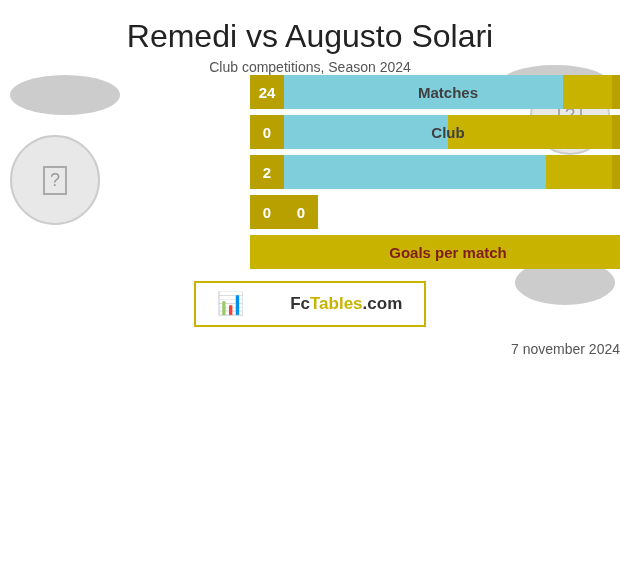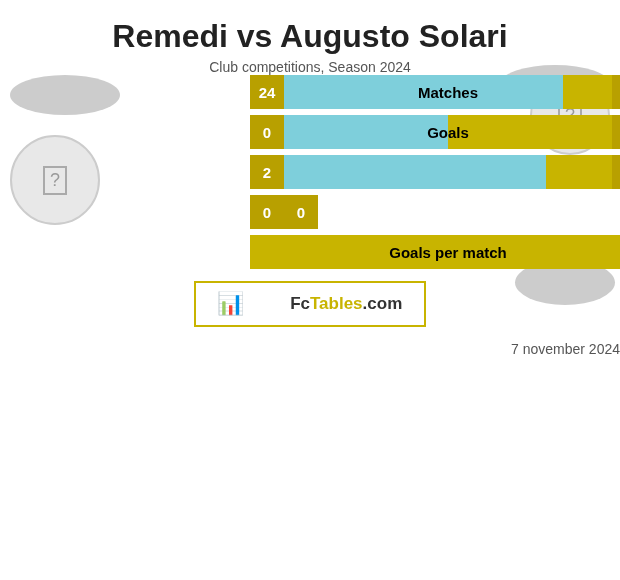--- a/index.html
+++ b/index.html
@@ -8,21 +8,21 @@
       height: 580px;
       background: #fff;
       font-family: Arial, sans-serif;
       overflow: hidden;
       position: relative;
     }
 
     .page-title {
       text-align: center;
       font-size: 32px;
-      font-weight: bold;
+      font-weight: normal;
       padding: 18px 10px 4px 10px;
       color: #222;
     }
 
     .subtitle {
       text-align: center;
       font-size: 14px;
       color: #555;
     }
 
@@ -129,21 +129,21 @@
     }
 
     .stat-label {
       position: absolute;
       width: 100%;
       text-align: center;
       top: 50%;
       transform: translateY(-50%);
       font-size: 15px;
       font-weight: bold;
-      color: #000000;
+      color: #404040;
       z-index: 2;
     }
 
     .stat-right-val {
       width: 34px;
       background: #b8a000;
       color: #fff;
       font-size: 15px;
       font-weight: bold;
       display: flex;
@@ -165,21 +165,21 @@
       height: 100%;
       background: #c8b400;
       display: flex;
       align-items: center;
       justify-content: center;
     }
 
     .stat-label-full {
       font-size: 15px;
       font-weight: bold;
-      color: #000000;
+      color: #7f1d1d;
     }
 
     
     .logo-area {
       display: flex;
       justify-content: center;
       align-items: center;
       margin-top: 12px;
       margin-bottom: 14px;
     }
@@ -251,21 +251,21 @@
     <div class="stat-bar-wrap">
       <div class="stat-bar-fill" style="width:85%"></div>
       <div class="stat-label">Matches</div>
     </div>
     <div class="stat-right-val">3</div>
   </div>
       <div class="stat-row">
     <div class="stat-left-val">0</div>
     <div class="stat-bar-wrap">
       <div class="stat-bar-fill" style="width:50%"></div>
-      <div class="stat-label">Goals</div>
+      <div class="stat-label">Club</div>
     </div>
     <div class="stat-right-val">0</div>
   </div>
       <div class="stat-row">
     <div class="stat-left-val">2</div>
     <div class="stat-bar-wrap">
       <div class="stat-bar-fill" style="width:80%"></div>
     </div>
     <div class="stat-right-val">0</div>
   </div>

